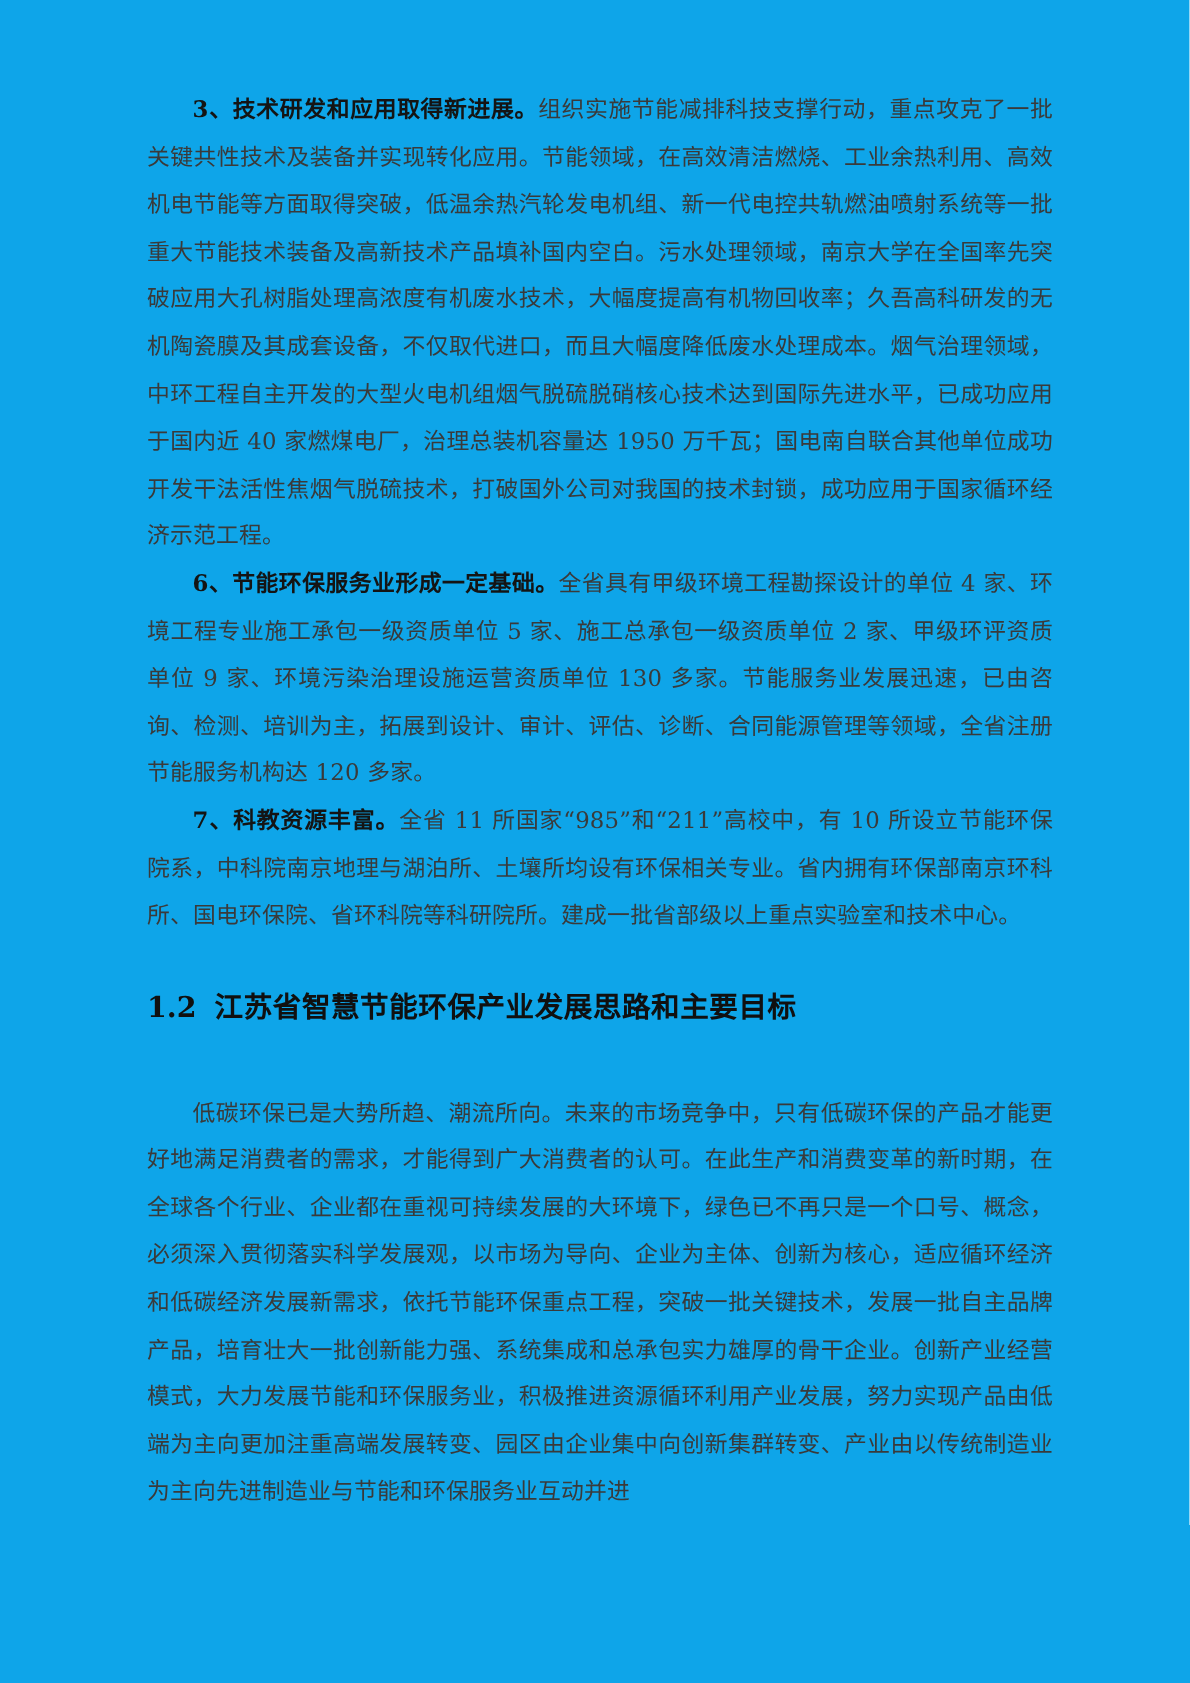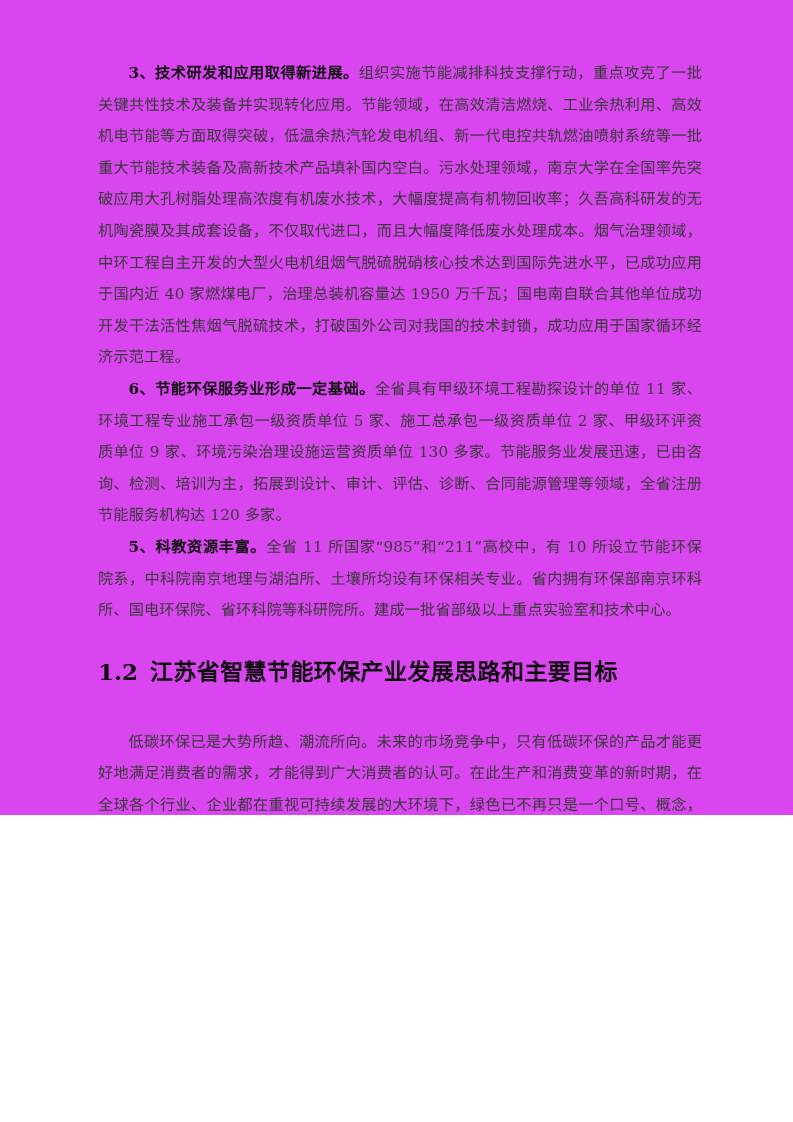--- a/index.html
+++ b/index.html
@@ -4,22 +4,22 @@
 <title>Document Page</title>
 <style>
   html, body {
     margin: 0;
     padding: 0;
     background: #ffffff;
   }
   .page {
     position: relative;
     width: 793px;
-    height: 815px;
-    background: #d946ef;
+    height: 1122px;
+    background: #0ea5e9;
     overflow: hidden;
     box-sizing: border-box;
   }
   .content {
     position: absolute;
     left: 98px;
     top: 58px;
     width: 604px;
   }
   .para {
@@ -34,21 +34,21 @@
     letter-spacing: 0.15px;
     word-break: break-all;
   }
   .lead {
     font-weight: bold;
     color: #141414;
     letter-spacing: 0.2px;
   }
   .heading2 {
     font-family: "DejaVu Sans", "Liberation Sans", sans-serif;
-    font-size: 23px;
+    font-size: 19px;
     font-weight: bold;
     color: #101010;
     letter-spacing: 0.4px;
     margin: 0;
     padding: 0;
     line-height: 30px;
   }
   .heading2 .num {
     margin-right: 12px;
     letter-spacing: 0px;
@@ -60,23 +60,23 @@
   }
 </style>
 </head>
 <body>
 
 <div class="page">
   <div class="content">
 
     <p class="para"><span class="lead">3、技术研发和应用取得新进展。</span><span>组织实施节能减排科技支撑行动，重点攻克了一批关键共性技术及装备并实现转化应用。节能领域，在高效清洁燃烧、工业余热利用、高效机电节能等方面取得突破，低温余热汽轮发电机组、新一代电控共轨燃油喷射系统等一批重大节能技术装备及高新技术产品填补国内空白。污水处理领域，南京大学在全国率先突破应用大孔树脂处理高浓度有机废水技术，大幅度提高有机物回收率；久吾高科研发的无机陶瓷膜及其成套设备，不仅取代进口，而且大幅度降低废水处理成本。烟气治理领域，中环工程自主开发的大型火电机组烟气脱硫脱硝核心技术达到国际先进水平，已成功应用于国内近 40 家燃煤电厂，治理总装机容量达 1950 万千瓦；国电南自联合其他单位成功开发干法活性焦烟气脱硫技术，打破国外公司对我国的技术封锁，成功应用于国家循环经济示范工程。</span></p>
 
-    <p class="para"><span class="lead">6、节能环保服务业形成一定基础。</span><span>全省具有甲级环境工程勘探设计的单位 11 家、环境工程专业施工承包一级资质单位 5 家、施工总承包一级资质单位 2 家、甲级环评资质单位 9 家、环境污染治理设施运营资质单位 130 多家。节能服务业发展迅速，已由咨询、检测、培训为主，拓展到设计、审计、评估、诊断、合同能源管理等领域，全省注册节能服务机构达 120 多家。</span></p>
+    <p class="para"><span class="lead">6、节能环保服务业形成一定基础。</span><span>全省具有甲级环境工程勘探设计的单位 4 家、环境工程专业施工承包一级资质单位 5 家、施工总承包一级资质单位 2 家、甲级环评资质单位 9 家、环境污染治理设施运营资质单位 130 多家。节能服务业发展迅速，已由咨询、检测、培训为主，拓展到设计、审计、评估、诊断、合同能源管理等领域，全省注册节能服务机构达 120 多家。</span></p>
 
-    <p class="para"><span class="lead">5、科教资源丰富。</span><span>全省 11 所国家“985”和“211”高校中，有 10 所设立节能环保院系，中科院南京地理与湖泊所、土壤所均设有环保相关专业。省内拥有环保部南京环科所、国电环保院、省环科院等科研院所。建成一批省部级以上重点实验室和技术中心。</span></p>
+    <p class="para"><span class="lead">7、科教资源丰富。</span><span>全省 11 所国家“985”和“211”高校中，有 10 所设立节能环保院系，中科院南京地理与湖泊所、土壤所均设有环保相关专业。省内拥有环保部南京环科所、国电环保院、省环科院等科研院所。建成一批省部级以上重点实验室和技术中心。</span></p>
 
     <div class="spacer-before-heading"></div>
 
     <h2 class="heading2"><span class="num num-latin">1.2</span><span>江苏省智慧节能环保产业发展思路和主要目标</span></h2>
 
     <div class="spacer-after-heading"></div>
 
     <p class="para"><span>低碳环保已是大势所趋、潮流所向。未来的市场竞争中，只有低碳环保的产品才能更好地满足消费者的需求，才能得到广大消费者的认可。在此生产和消费变革的新时期，在全球各个行业、企业都在重视可持续发展的大环境下，绿色已不再只是一个口号、概念，必须深入贯彻落实科学发展观，以市场为导向、企业为主体、创新为核心，适应循环经济和低碳经济发展新需求，依托节能环保重点工程，突破一批关键技术，发展一批自主品牌产品，培育壮大一批创新能力强、系统集成和总承包实力雄厚的骨干企业。创新产业经营模式，大力发展节能和环保服务业，积极推进资源循环利用产业发展，努力实现产品由低端为主向更加注重高端发展转变、园区由企业集中向创新集群转变、产业由以传统制造业为主向先进制造业与节能和环保服务业互动并进</span></p>
 
   </div>

